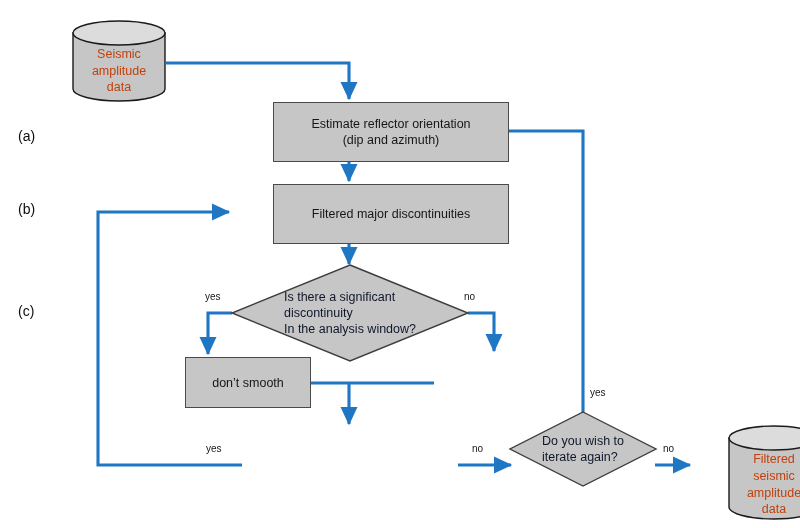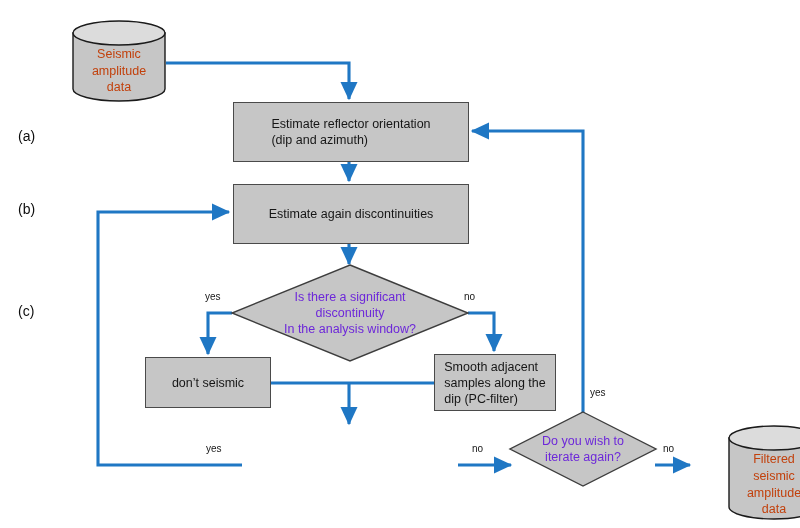--- a/index.html
+++ b/index.html
@@ -26,20 +26,22 @@
     width: 800px;
     height: 528px;
     pointer-events: none;
   }
   .node {
     position: absolute;
     box-sizing: border-box;
     display: flex;
     align-items: center;
     justify-content: center;
+    text-align: center;
+    margin-left: 40px;
   }
   .proc {
     background: #c6c6c6;
     border: 1.3px solid #4a4a4a;
     font-size: 12.5px;
     line-height: 1.28;
     color: #161616;
     padding: 2px 6px;
   }
   .decision-wrap {
@@ -53,24 +55,24 @@
   }
   .decision-text {
     position: absolute;
     left: 0;
     top: 0;
     width: 100%;
     height: 100%;
     display: flex;
     align-items: center;
     justify-content: center;
-    text-align: center;
+    text-align: left;
     font-size: 12.5px;
     line-height: 1.3;
-    color: #6d28d9;
+    color: #0f172a;
     padding: 0 14px;
     box-sizing: border-box;
   }
   .cyl {
     position: absolute;
   }
   .cyl svg {
     position: absolute;
     left: 0;
     top: 0;
@@ -150,36 +152,33 @@
       <ellipse cx="47" cy="13" rx="46" ry="12" fill="#dcdcdc" stroke="#1a1a1a" stroke-width="1.4"></ellipse>
     </svg>
     <div class="cyl-text" style="padding-top:10px; white-space:pre-line;">Seismic
 amplitude
 data</div>
   </div>
 
   <div class="node proc" style="left:233px; top:102px; width:236px; height:60px; white-space:pre-line;">Estimate reflector orientation
 (dip and azimuth)</div>
 
-  <div class="node proc" style="left:233px; top:184px; width:236px; height:60px; white-space:pre-line;">Estimate again discontinuities</div>
+  <div class="node proc" style="left:233px; top:184px; width:236px; height:60px; white-space:pre-line;">Filtered major discontinuities</div>
 
   <div class="decision-wrap" style="left:231px; top:264px; width:238px; height:98px;">
     <svg width="238" height="98" viewBox="0 0 238 98" xmlns="http://www.w3.org/2000/svg">
       <polygon points="119,1 237,49 119,97 1,49" fill="#c6c6c6" stroke="#3d3d3d" stroke-width="1.4"></polygon>
     </svg>
     <div class="decision-text" style="white-space:pre-line;">Is there a significant
 discontinuity
 In the analysis window?</div>
   </div>
 
-  <div class="node proc" style="left:145px; top:357px; width:126px; height:51px;">don’t seismic</div>
-
-  <div class="node proc" style="left:434px; top:354px; width:122px; height:57px; white-space:pre-line;">Smooth adjacent
-samples along the
-dip (PC-filter)</div>
+  <div class="node proc" style="left:145px; top:357px; width:126px; height:51px;">don’t smooth</div>
+
 
 
   <div class="decision-wrap" style="left:509px; top:411px; width:148px; height:76px;">
     <svg width="148" height="76" viewBox="0 0 148 76" xmlns="http://www.w3.org/2000/svg">
       <polygon points="74,1 147,38 74,75 1,38" fill="#c6c6c6" stroke="#3d3d3d" stroke-width="1.4"></polygon>
     </svg>
     <div class="decision-text" style="white-space:pre-line; padding:0 8px;">Do you wish to
 iterate again?</div>
   </div>
 

